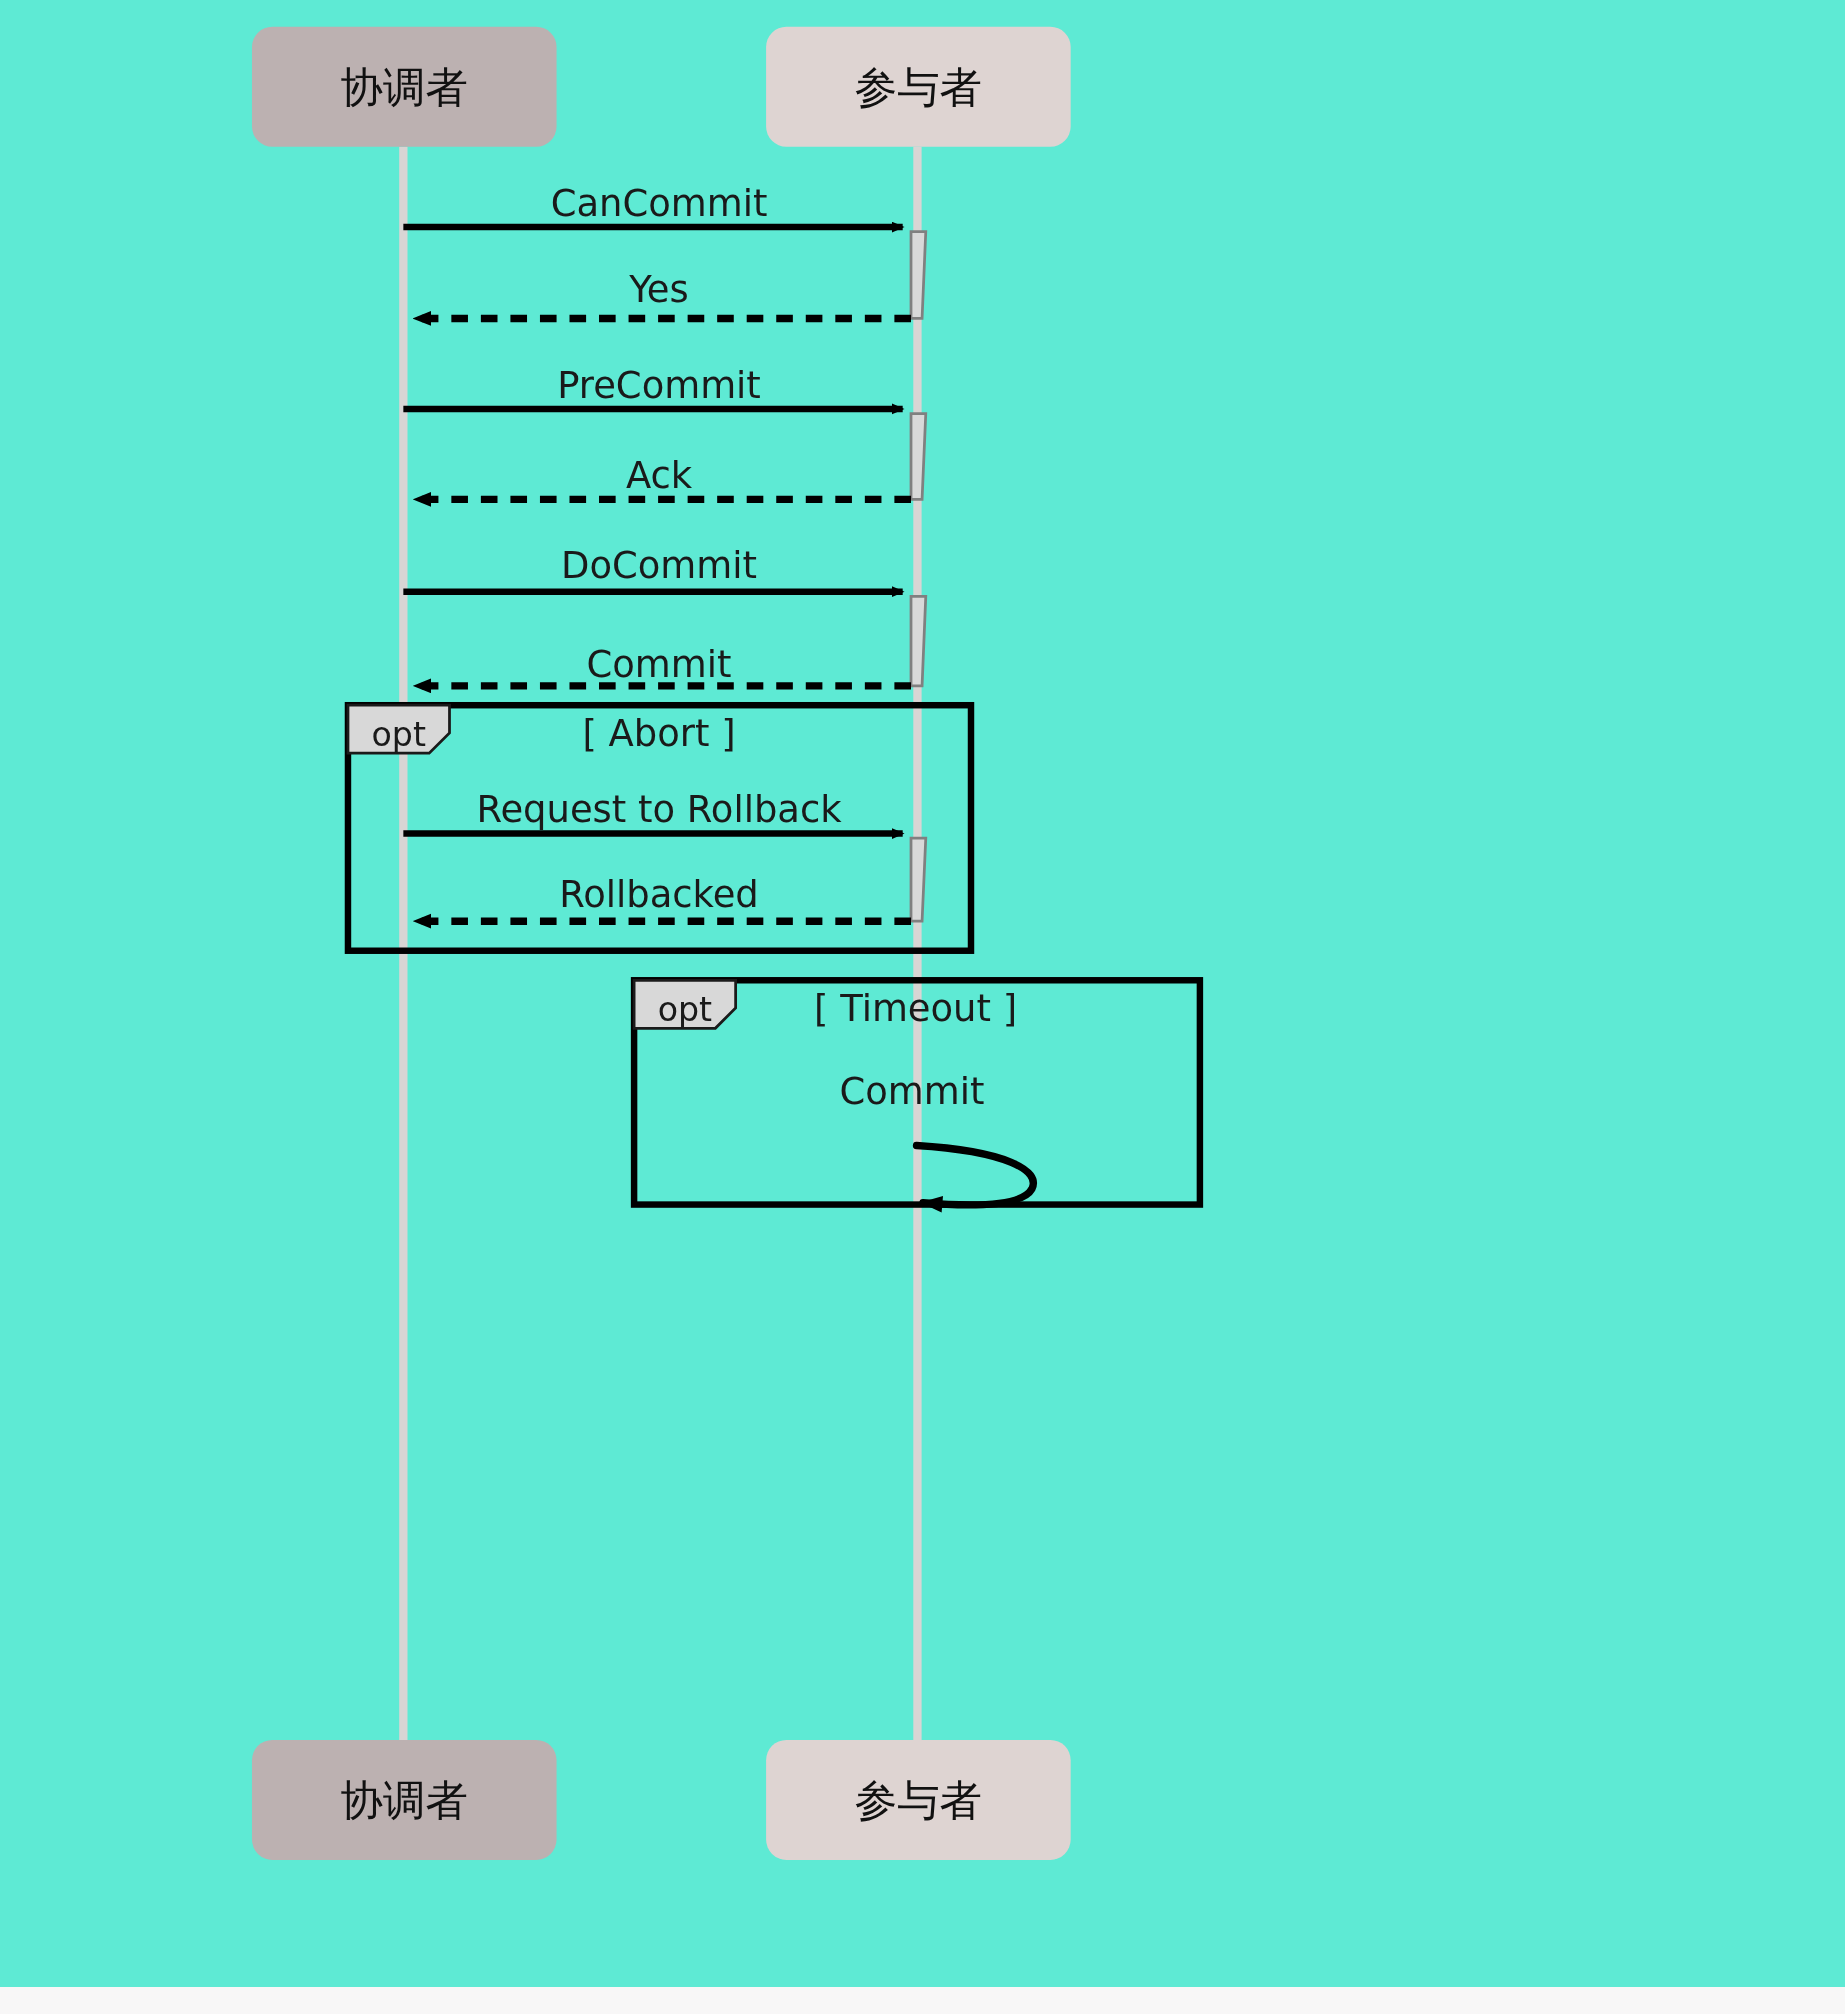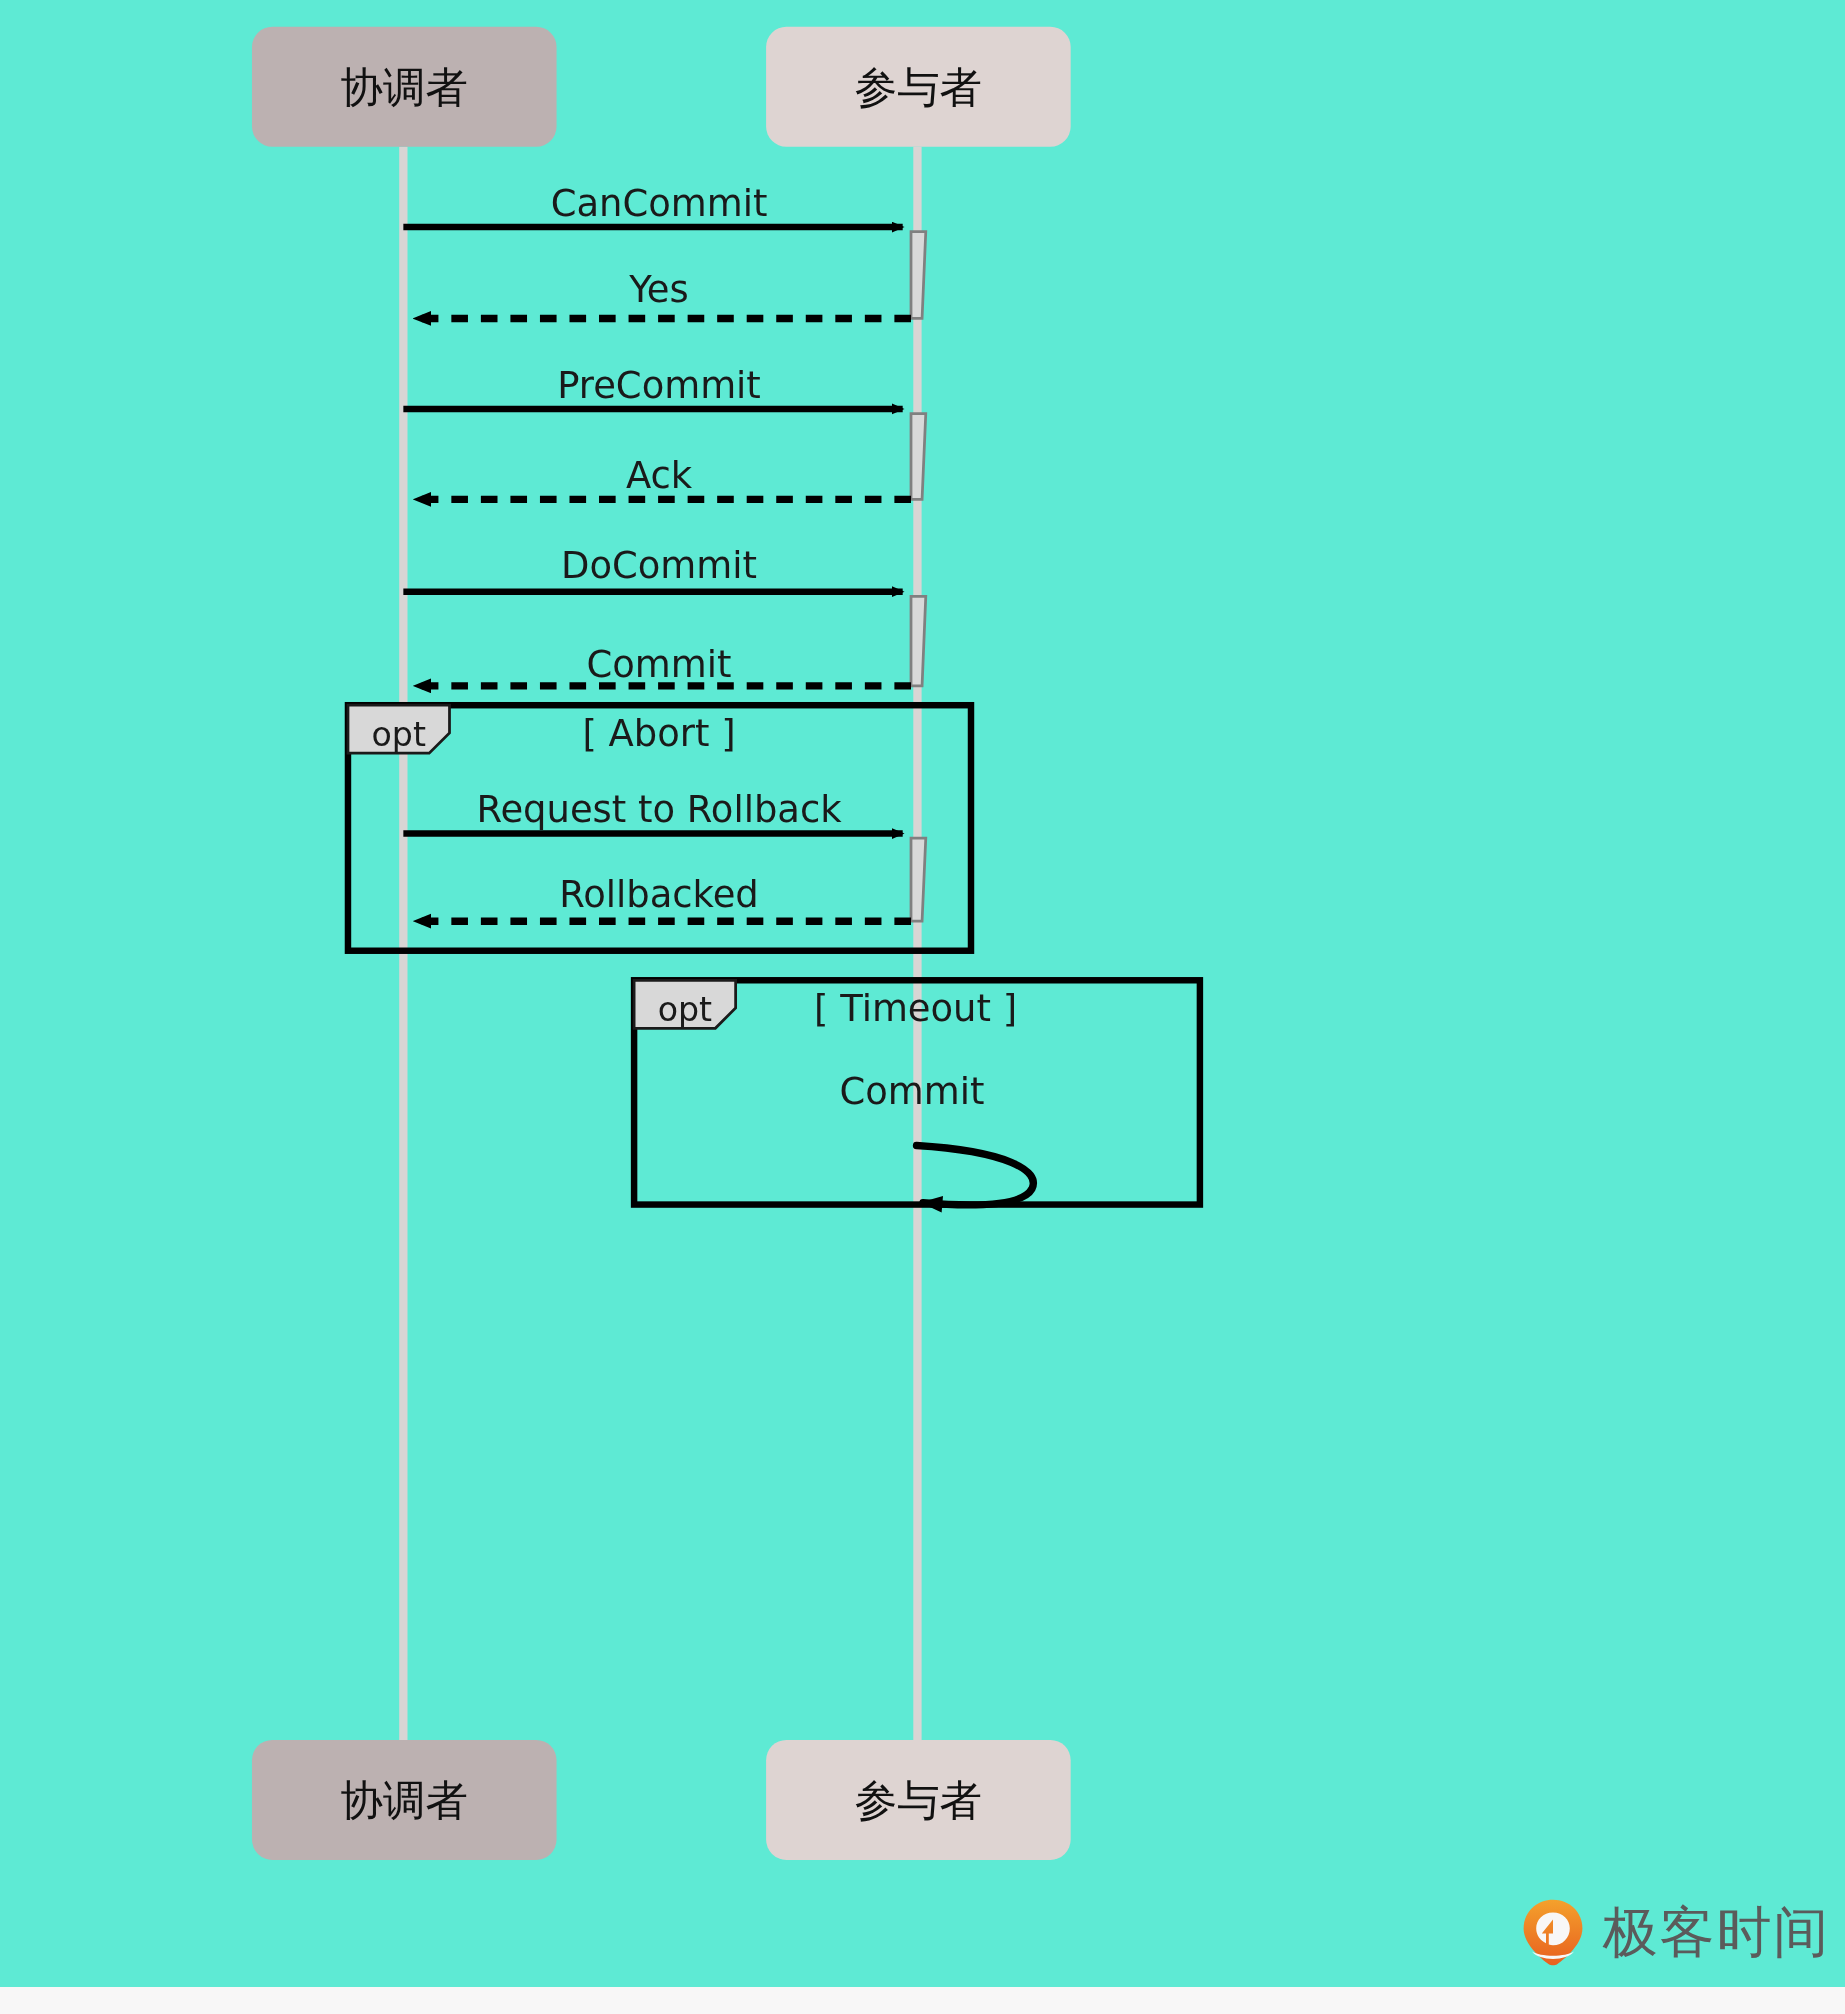--- a/index.html
+++ b/index.html
@@ -181,24 +181,15 @@
     <g>
       <rect x="273" y="1885" width="330" height="130" rx="22" ry="22" fill="#bcb1b1"></rect>
       <text class="actor-label" x="438" y="1954">协调者</text>
     </g>
     <g>
       <rect x="830" y="1885" width="330" height="130" rx="22" ry="22" fill="#ded4d2"></rect>
       <text class="actor-label" x="995" y="1954">参与者</text>
     </g>
   </svg>
 
-  <div class="wm-wrap">
-    <svg class="wm-logo" viewBox="0 0 100 100">
-      <path d="M50 4 C26 4 8 22 8 45 C8 66 30 86 44 96 C47 98 53 98 56 96 C70 86 92 66 92 45 C92 22 74 4 50 4 Z" fill="url(#wm-grad)"></path>
-      <path d="M50 22 C36 22 26 32 26 45 C26 55 32 62 40 66 L40 52 L34 52 L50 32 L50 52 L44 52 L44 68
-               C46 68.6 48 69 50 69 C64 69 74 58 74 45 C74 32 64 22 50 22 Z" fill="#f8f7f7"></path>
-      <path d="M20 78 C30 92 70 92 80 78 C68 86 32 86 20 78 Z" fill="#f8f7f7"></path>
-    </svg>
-    <div class="wm-text">极客时间</div>
-  </div>
 
 </div>
 
 
 </body></html>

